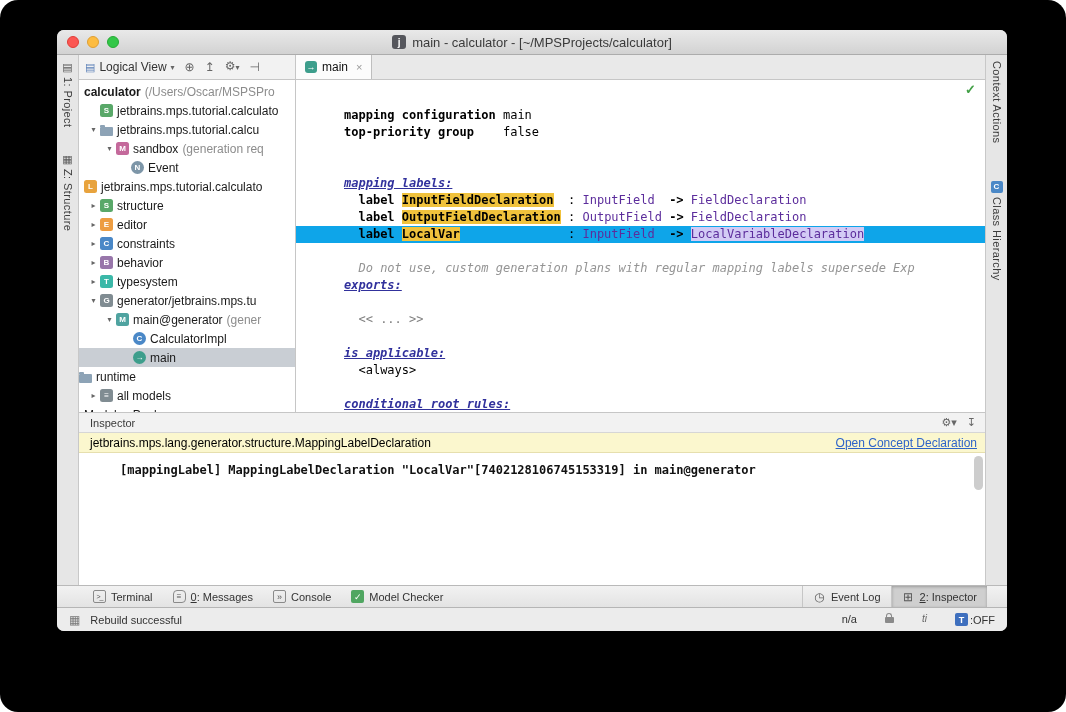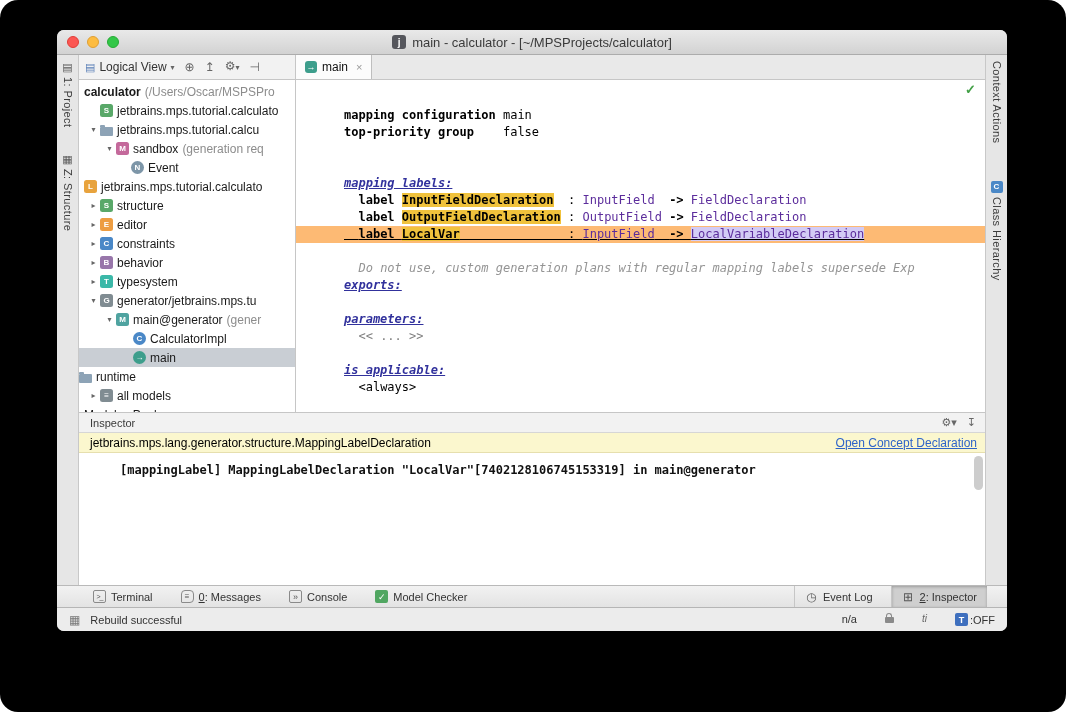--- a/index.html
+++ b/index.html
@@ -68,21 +68,21 @@
   .ico.circ { border-radius: 50%; }
   .ico.folder { position: relative; background: #8DA3B6; height: 9px; margin-top: 3px; border-radius: 1px; }
   .ico.folder:before { content: ""; position: absolute; top: -2px; left: 0; width: 5px; height: 2px;
     background: #8DA3B6; border-radius: 1px 1px 0 0; }
   .tname.bold { font-weight: bold; }
   .tsuffix { color: #8C8C8C; margin-left: 4px; }
 
   .editor { flex: 1; min-width: 0; position: relative; background: #fff; overflow: hidden; padding-top: 27px; }
   .code-line { height: 17px; line-height: 17px; padding-left: 48px; white-space: pre;
     font-family: "DejaVu Sans Mono", monospace; font-size: 12px; color: #000; }
-  .code-line.current { background: #fdba74; text-decoration: underline; }
+  .code-line.current { background: #0ea5e9; }
   .s-k { font-weight: bold; }
   .s-h { color: #31319C; font-weight: bold; font-style: italic; text-decoration: underline; }
   .s-a { background: #F0C23C; font-weight: bold; }
   .s-t { color: #5C2D9C; }
   .s-o { font-weight: bold; }
   .s-pb { background: #D3CBF5; color: #5C2D9C; }
   .s-c { color: #949494; font-style: italic; }
   .s-g { color: #808080; }
   .check { position: absolute; top: 2px; right: 9px; color: #43A047; font-weight: bold; font-size: 13px; }
 
@@ -94,21 +94,21 @@
   .insp-bar { height: 20px; flex: none; background: #FBF7CE; border-bottom: 1px solid #E6DFAE;
     display: flex; align-items: center; padding: 0 8px 0 11px; font-size: 12px; color: #000; }
   .insp-link { margin-left: auto; color: #2E64C8; text-decoration: underline; cursor: pointer; }
   .insp-content { flex: 1; position: relative; padding: 10px 20px 0 41px;
     font-family: "DejaVu Sans Mono", monospace; font-size: 12px; font-weight: bold; color: #111; }
   .v-thumb { position: absolute; right: 2px; top: 3px; width: 9px; height: 34px; background: #CDCDCD; border-radius: 5px; }
 
   
   .tool-bar { height: 22px; flex: none; background: linear-gradient(#F2F2F2,#E3E3E3);
     border-top: 1px solid #B9B9B9; display: flex; align-items: stretch; font-size: 11px; color: #333; }
-  .tb-group { display: flex; align-items: stretch; gap: 8px; }
+  .tb-group { display: flex; align-items: stretch; }
   .tb-group.left { padding-left: 26px; }
   .tb-group.right { margin-left: auto; margin-right: 20px; }
   .tb-btn { display: flex; align-items: center; gap: 5px; padding: 0 10px; cursor: default; }
   .tb-group.right .tb-btn { border-left: 1px solid #C6C6C6; }
   .tb-btn.tb-active { background: #CFCFCF; box-shadow: inset 0 1px 3px rgba(0,0,0,.25); }
   .mn { text-decoration: underline; }
   .tb-icon { width: 13px; height: 13px; flex: none; display: inline-flex; align-items: center;
     justify-content: center; font-size: 9px; color: #555; border-radius: 2px; }
   [data-name="terminal-icon"] { border: 1px solid #8A8A8A; font-size: 7px; letter-spacing: -1px; }
   [data-name="messages-icon"] { border: 1px solid #8A8A8A; border-radius: 4px 4px 4px 1px; font-size: 8px; }
@@ -275,21 +275,20 @@
                 <div class="code-line" data-name="code-line"></div>
                 <div class="code-line" data-name="code-line"></div>
                 <div class="code-line" data-name="code-line"><span class="s-h" data-name="code-segment">mapping labels:</span></div>
                 <div class="code-line" data-name="code-line"><span class="s-p" data-name="code-segment">  </span><span class="s-k" data-name="code-segment">label </span><span class="s-a" data-name="code-segment">InputFieldDeclaration</span><span class="s-p" data-name="code-segment">  : </span><span class="s-t" data-name="code-segment">InputField</span><span class="s-p" data-name="code-segment">  </span><span class="s-o" data-name="code-segment">-&gt; </span><span class="s-t" data-name="code-segment">FieldDeclaration</span></div>
                 <div class="code-line" data-name="code-line"><span class="s-p" data-name="code-segment">  </span><span class="s-k" data-name="code-segment">label </span><span class="s-a" data-name="code-segment">OutputFieldDeclaration</span><span class="s-p" data-name="code-segment"> : </span><span class="s-t" data-name="code-segment">OutputField</span><span class="s-p" data-name="code-segment"> </span><span class="s-o" data-name="code-segment">-&gt; </span><span class="s-t" data-name="code-segment">FieldDeclaration</span></div>
                 <div class="code-line current" data-name="code-line-current"><span class="s-p" data-name="code-segment">  </span><span class="s-k" data-name="code-segment">label </span><span class="s-a" data-name="code-segment">LocalVar</span><span class="s-p" data-name="code-segment">               : </span><span class="s-t" data-name="code-segment">InputField</span><span class="s-p" data-name="code-segment">  </span><span class="s-o" data-name="code-segment">-&gt; </span><span class="s-pb" data-name="code-segment">LocalVariableDeclaration</span></div>
                 <div class="code-line" data-name="code-line"></div>
                 <div class="code-line" data-name="code-line"><span class="s-p" data-name="code-segment">  </span><span class="s-c" data-name="code-segment">Do not use, custom generation plans with regular mapping labels supersede Exp</span></div>
                 <div class="code-line" data-name="code-line"><span class="s-h" data-name="code-segment">exports:</span></div>
                 <div class="code-line" data-name="code-line"></div>
-                <div class="code-line" data-name="code-line"><span class="s-h" data-name="code-segment">parameters:</span></div>
                 <div class="code-line" data-name="code-line"><span class="s-p" data-name="code-segment">  </span><span class="s-g" data-name="code-segment">&lt;&lt; ... &gt;&gt;</span></div>
                 <div class="code-line" data-name="code-line"></div>
                 <div class="code-line" data-name="code-line"><span class="s-h" data-name="code-segment">is applicable:</span></div>
                 <div class="code-line" data-name="code-line"><span class="s-p" data-name="code-segment">  </span><span class="s-p" data-name="code-segment">&lt;always&gt;</span></div>
                 <div class="code-line" data-name="code-line"></div>
                 <div class="code-line" data-name="code-line"><span class="s-h" data-name="code-segment">conditional root rules:</span></div>
               </div>
             <span class="check" data-name="analysis-ok-icon">✓</span>
           </div>
         </div>

